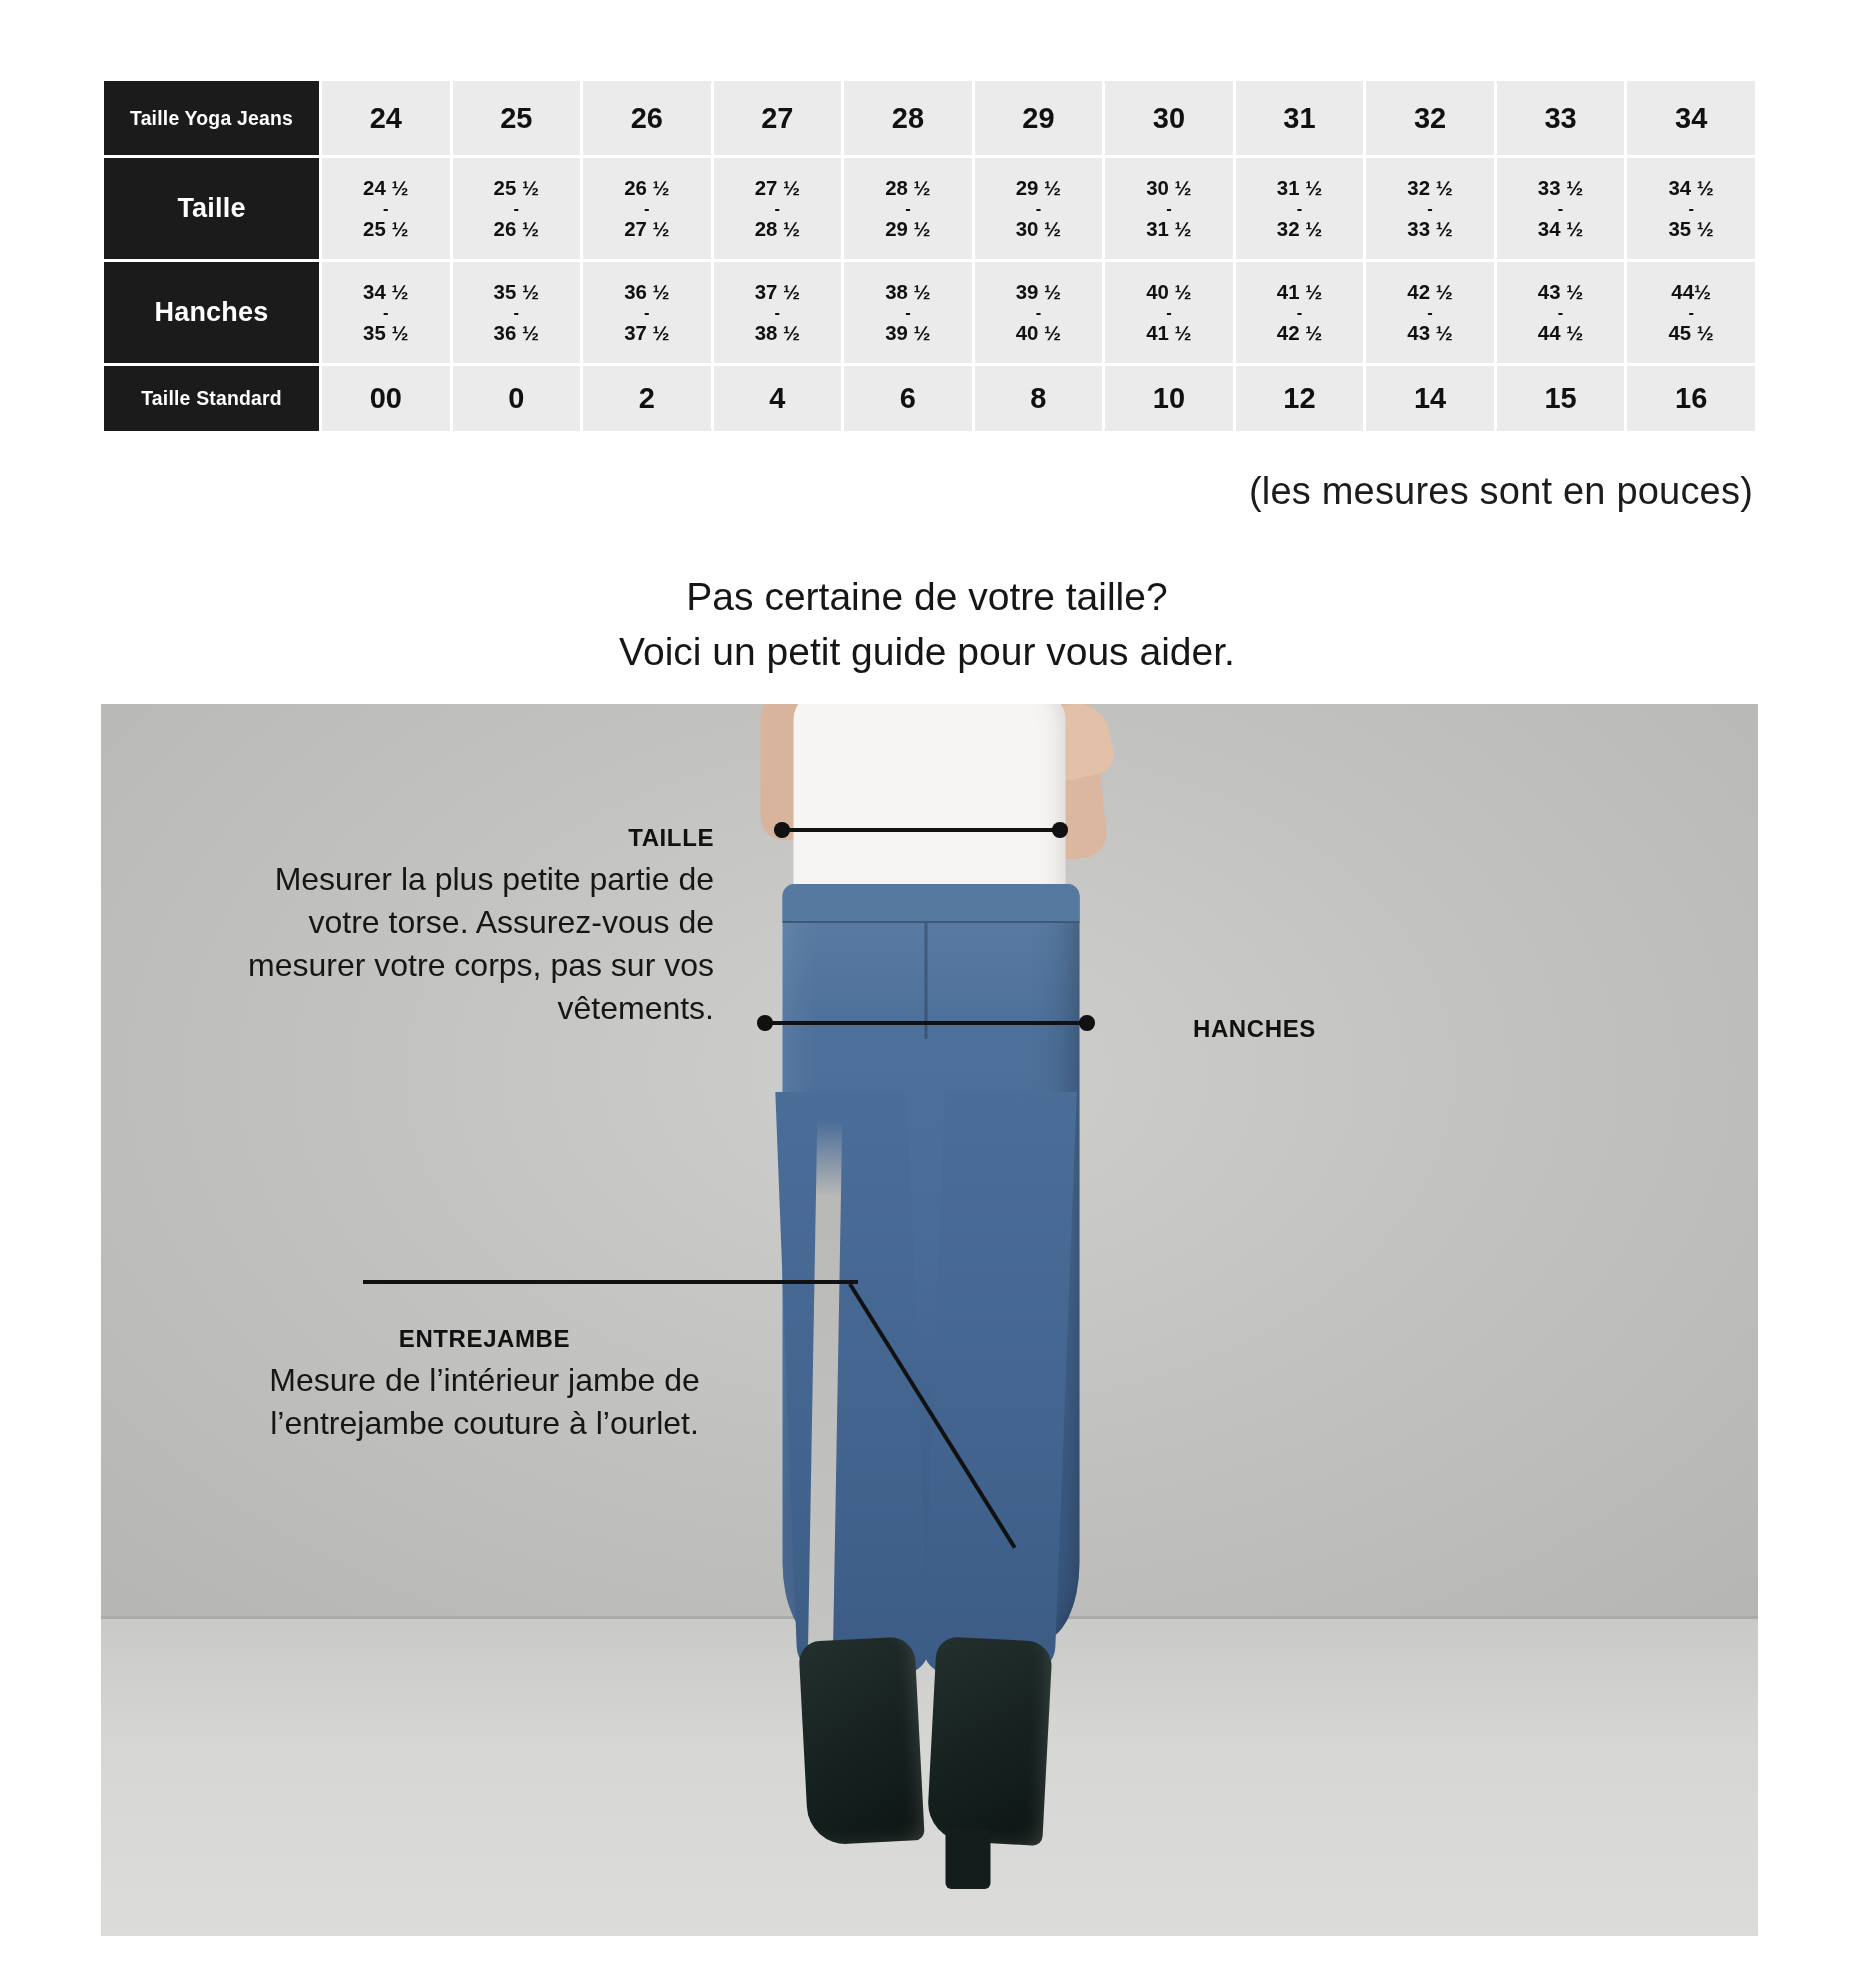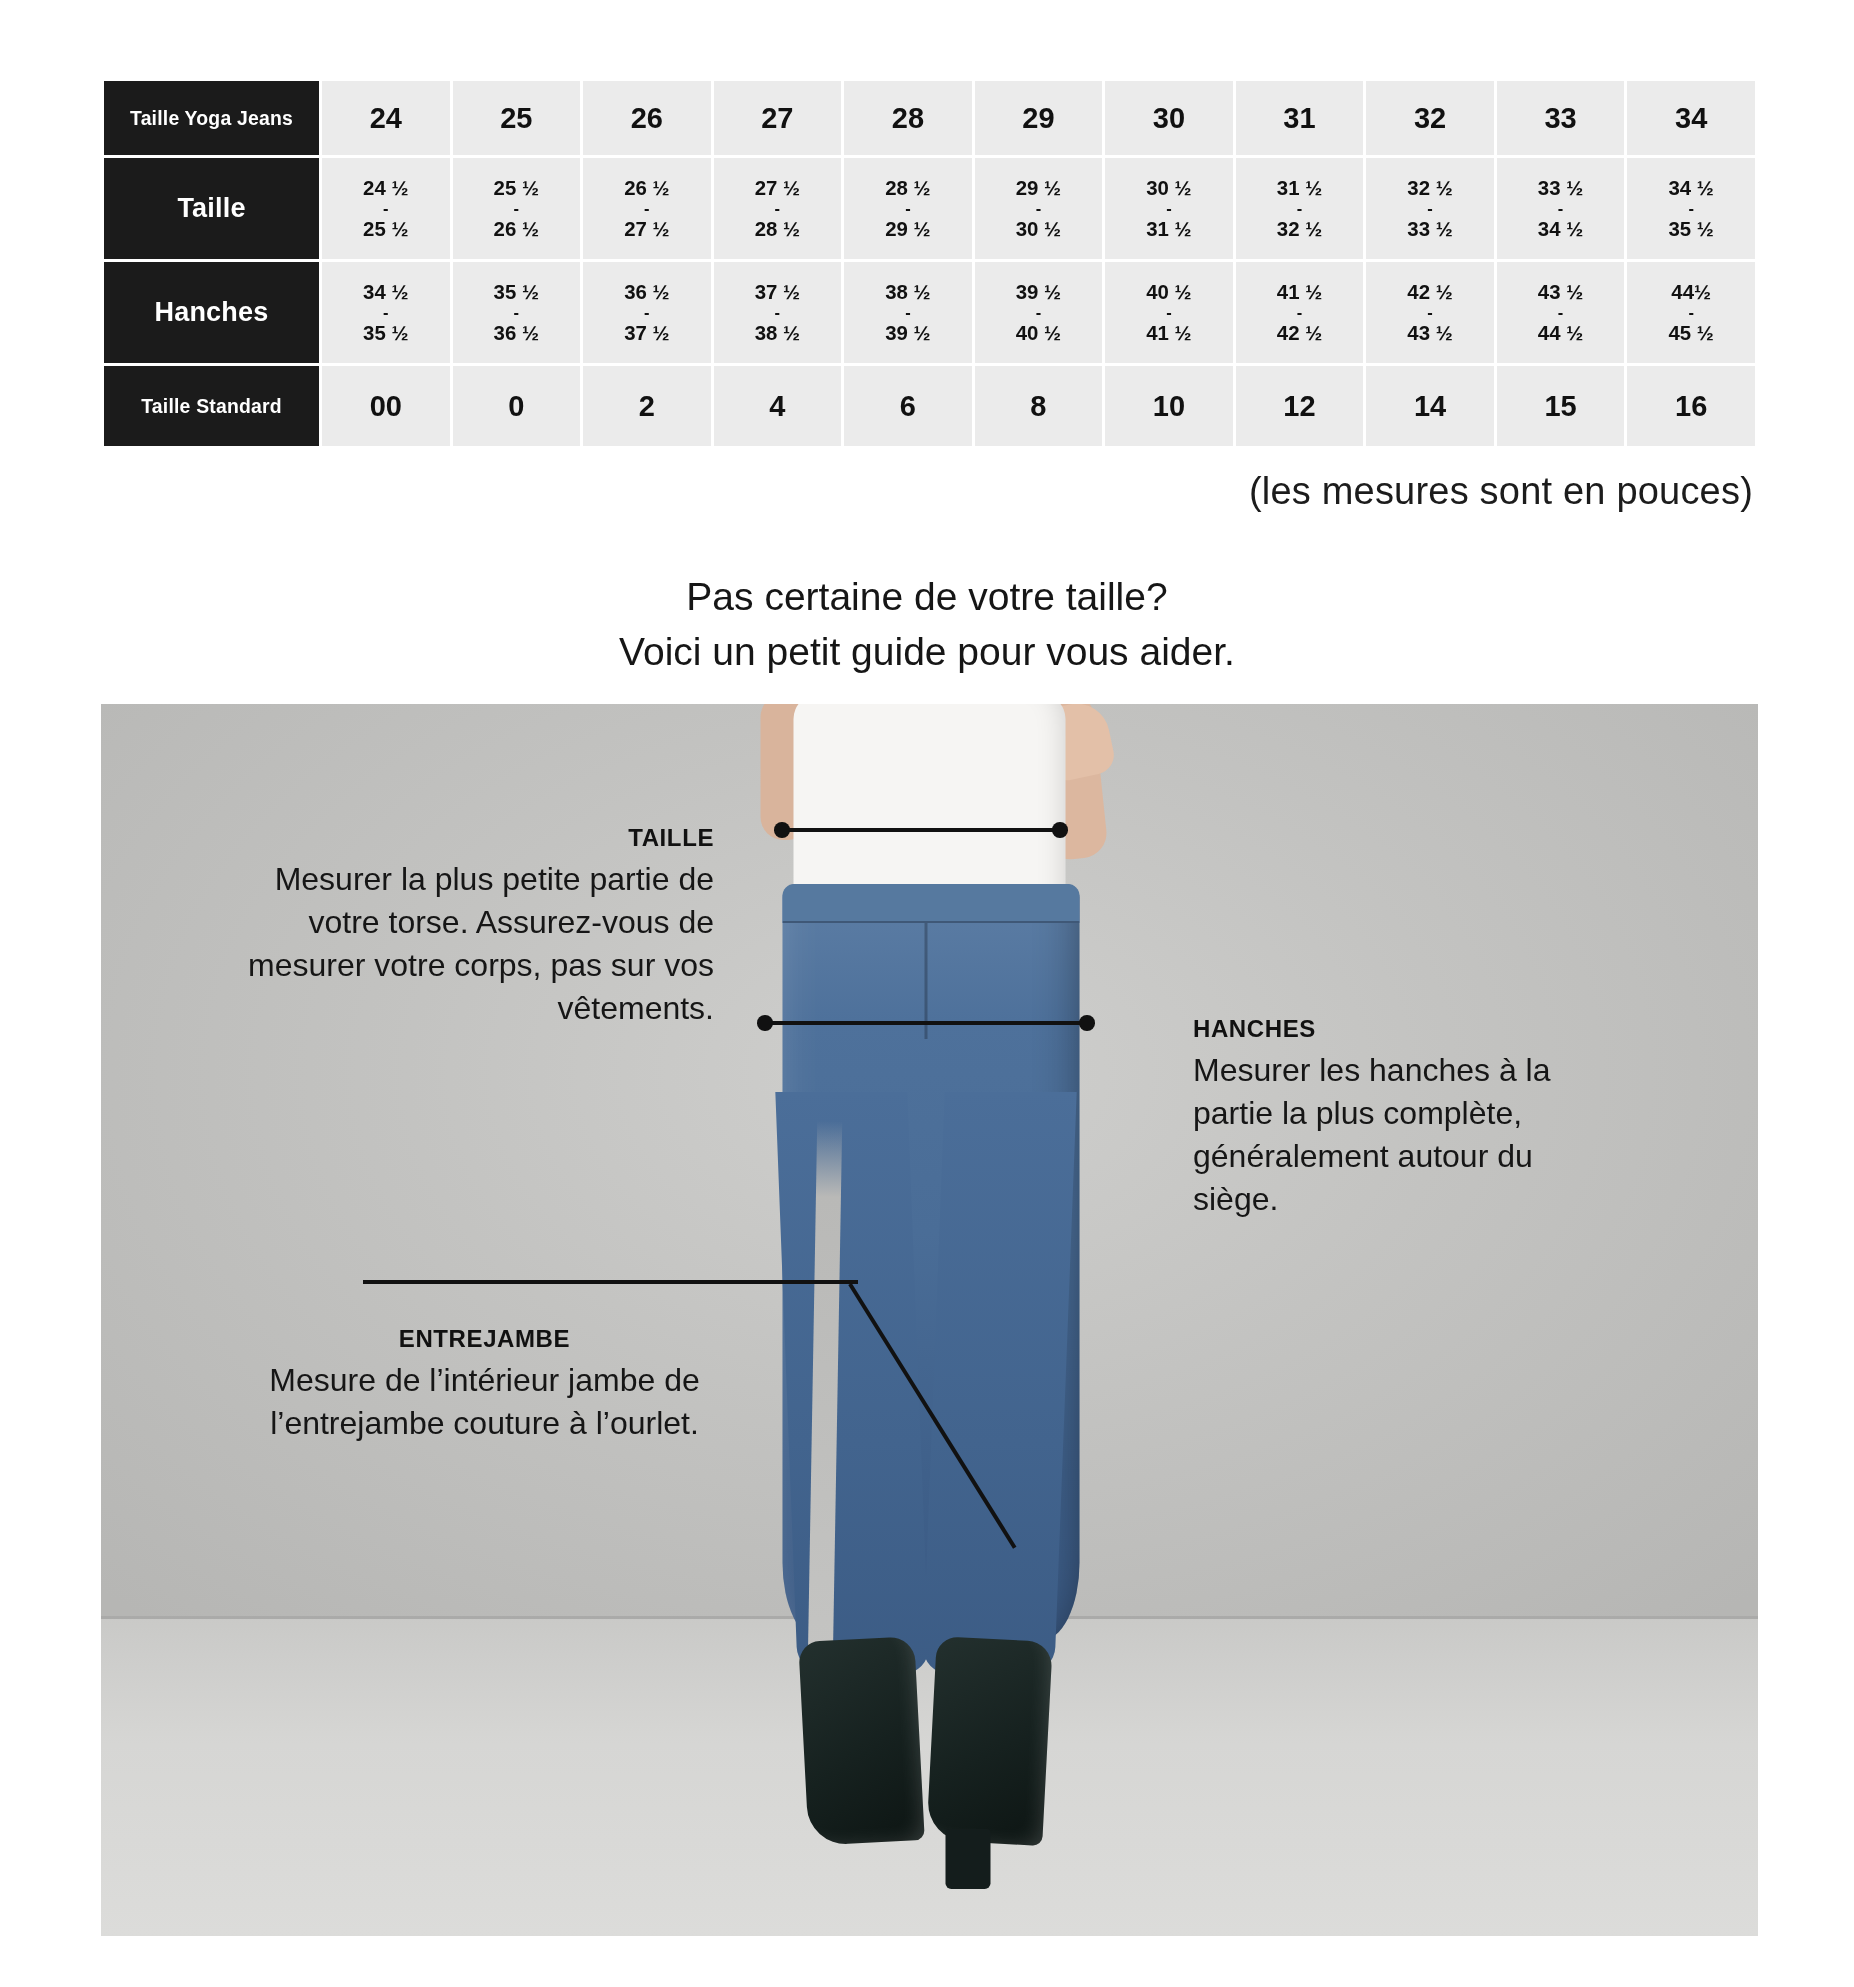--- a/index.html
+++ b/index.html
@@ -48,21 +48,21 @@
     text-align: center;
     vertical-align: middle;
     font-weight: bold;
     color: #111;
     margin-left: 40px;
   }
   .r1 td.cell { height: 74px; font-size: 29px; }
   .r1 td.rowhead { height: 74px; }
   .r2 td, .r3 td { height: 101px; }
   .r2 td.cell, .r3 td.cell { font-size: 20.4px; line-height: 1.18; padding: 7px 0; }
-  .r4 td { height: 80px; }
+  .r4 td { height: 65px; }
   .r4 td.cell { font-size: 29px; }
   .rng { display: block; }
   .dash { display: block; font-size: 16.5px; line-height: 0.9; margin: 1px 0; }
 
   .inches-note {
     position: absolute;
     right: 101px;
     top: 470px;
     font-size: 38px;
     color: #1c1c1c;
@@ -418,21 +418,20 @@
     <div class="line line-inseam"></div>
     <div class="diag"></div>
 
     <div class="ann taille">
       <div class="ttl">TAILLE</div>
       <div class="body">Mesurer la plus petite partie de votre torse. Assurez-vous de mesurer votre corps, pas sur vos vêtements.</div>
     </div>
 
     <div class="ann hanches">
       <div class="ttl">HANCHES</div>
-      <div class="body">Mesurer les hanches à la partie la plus complète, généralement autour du siège.</div>
     </div>
 
     <div class="ann entrejambe">
       <div class="ttl">ENTREJAMBE</div>
       <div class="body">Mesure de l’intérieur jambe de l’entrejambe couture à l’ourlet.</div>
     </div>
   </div>
 
 </div>
 

